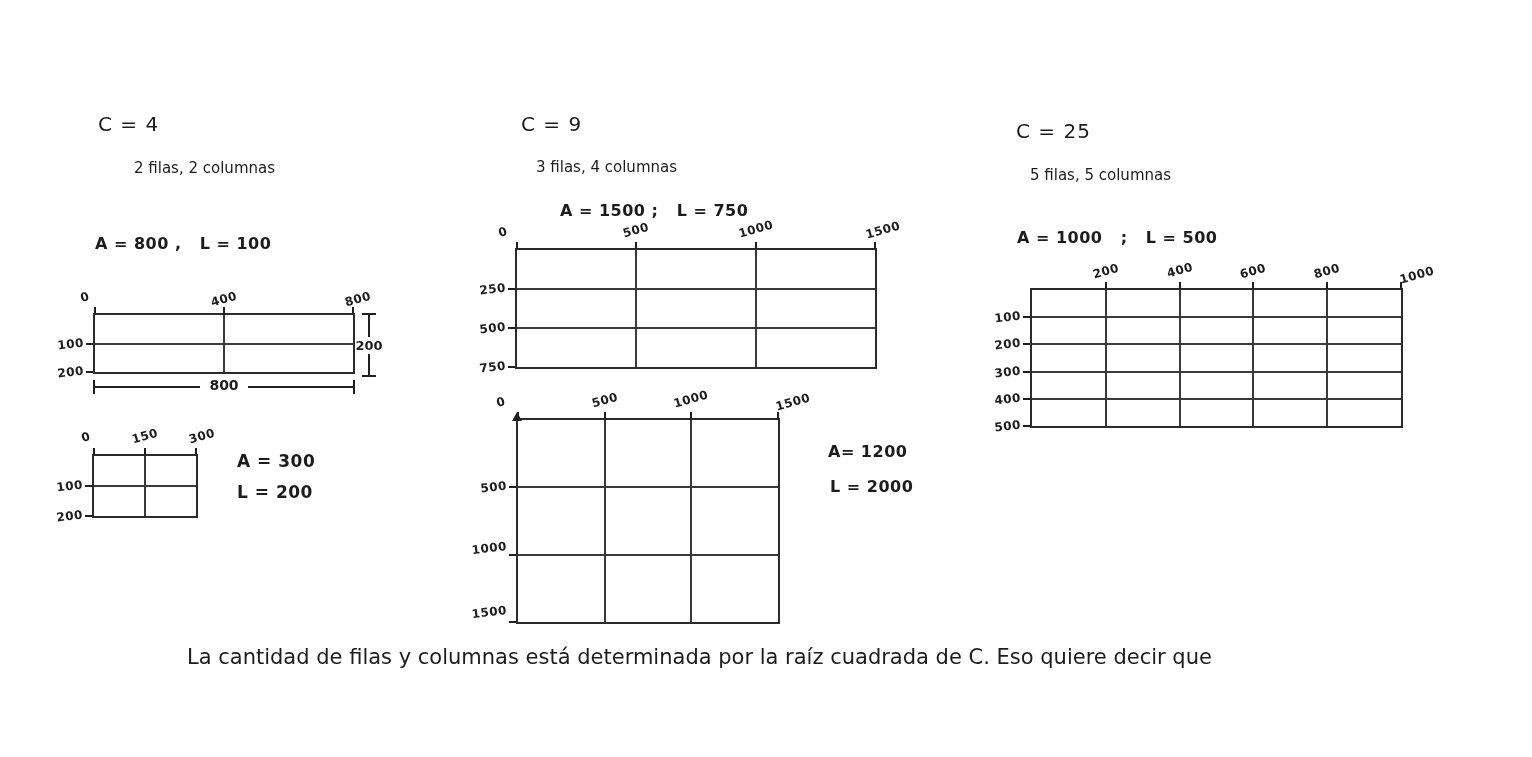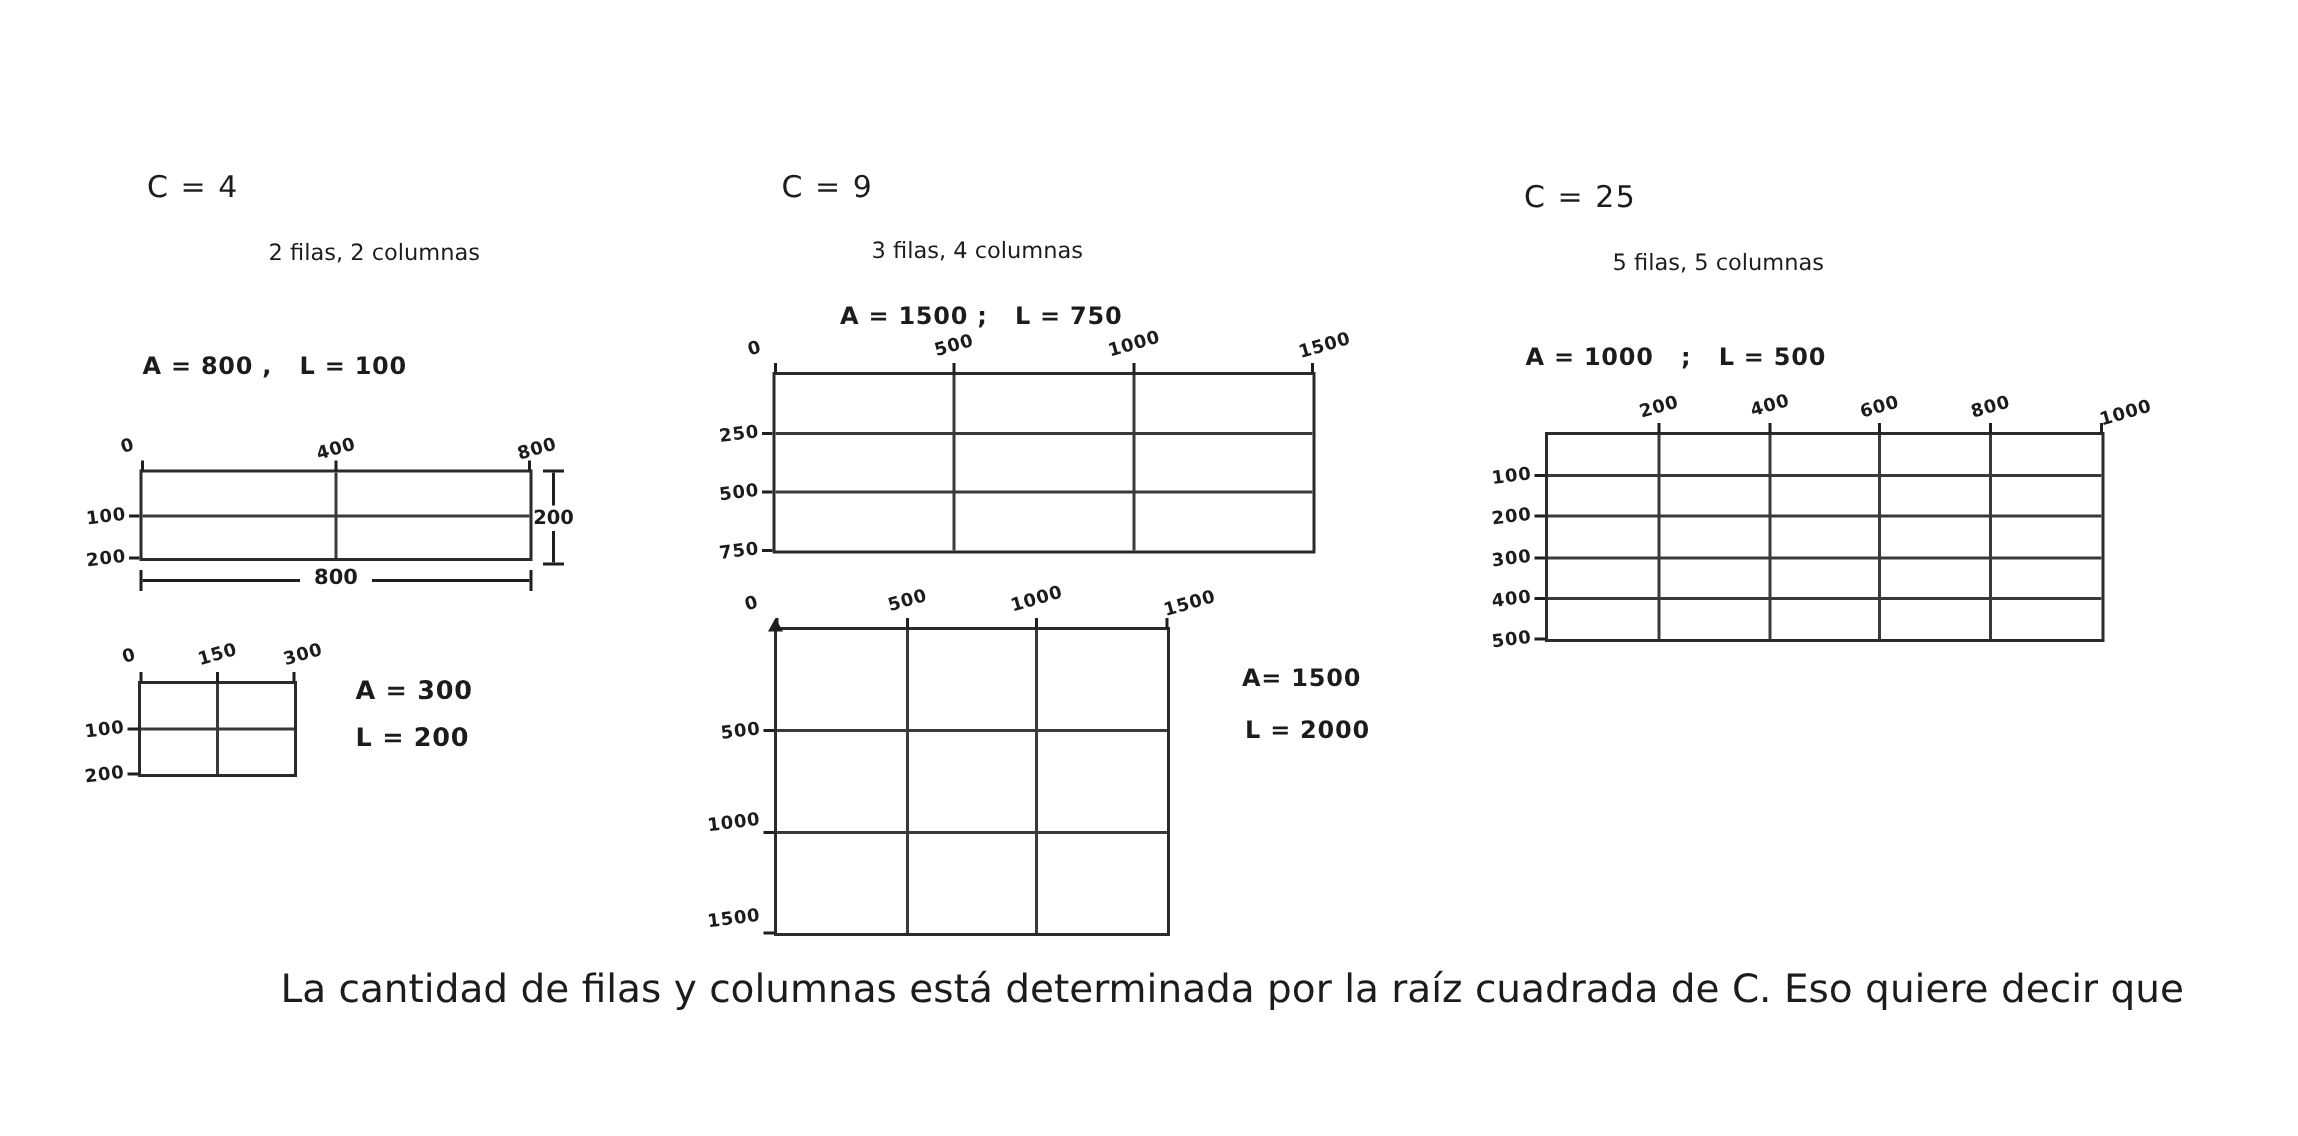--- a/index.html
+++ b/index.html
@@ -8,23 +8,23 @@
     width: 1532px;
     height: 757px;
     background: #ffffff;
     font-family: "DejaVu Sans", sans-serif;
     color: #1c1c1c;
     overflow: hidden;
   }
   .hw { position: absolute; white-space: pre; color: #1c1c1c; }
   .title { font-size: 21px; letter-spacing: 0.3px; }
   .c-eq { font-size: 20px; letter-spacing: 1px; }
-  .sub { font-size: 15px; margin-left: 45px; }
+  .sub { font-size: 15px; }
   .params { font-size: 16px; font-weight: bold; letter-spacing: 0.5px; }
-  .footer { font-size: 26px; }
+  .footer { font-size: 21px; }
 
   
   .grid-box {
     position: absolute;
     border: 2px solid #2b2b2b;
     box-sizing: border-box;
     background: transparent;
   }
   .grid-vline { position: absolute; top: 0; bottom: 0; width: 2px; background: #3a3a3a; }
   .grid-hline { position: absolute; left: 0; right: 0; height: 2px; background: #3a3a3a; }
@@ -78,21 +78,21 @@
   <div class="hw sub" style="left:536px;top:158px">3 filas, 4 columnas</div>
   <div class="hw params" style="left:560px;top:201px">A = 1500 ;   L = 750</div>
 
   <div class="hw c-eq" style="left:1016px;top:119px">C = 25</div>
   <div class="hw sub" style="left:1030px;top:166px">5 filas, 5 columnas</div>
   <div class="hw params" style="left:1017px;top:228px">A = 1000   ;   L = 500</div>
 
   <div class="hw params" style="left:237px;top:451px;font-size:17px">A = 300</div>
   <div class="hw params" style="left:237px;top:482px;font-size:17px">L = 200</div>
 
-  <div class="hw params" style="left:828px;top:442px">A= 1500</div>
+  <div class="hw params" style="left:828px;top:442px">A= 1200</div>
   <div class="hw params" style="left:830px;top:477px">L = 2000</div>
 
   <div class="vdim" style="left:354px;top:313px;height:64px">
     <div class="vdim-cap"></div>
     <div class="vdim-seg"></div>
     <div class="vdim-label">200</div>
     <div class="vdim-seg"></div>
     <div class="vdim-cap"></div>
   </div>
 

